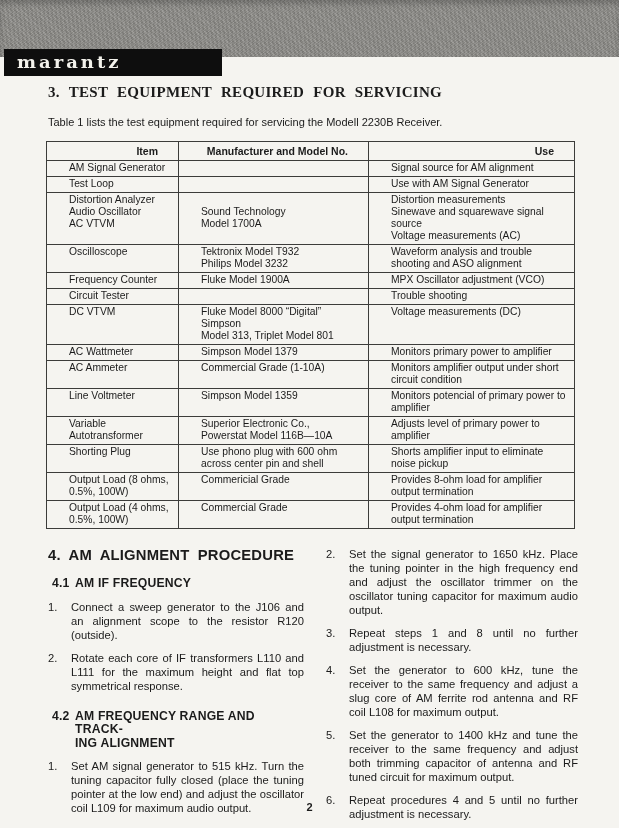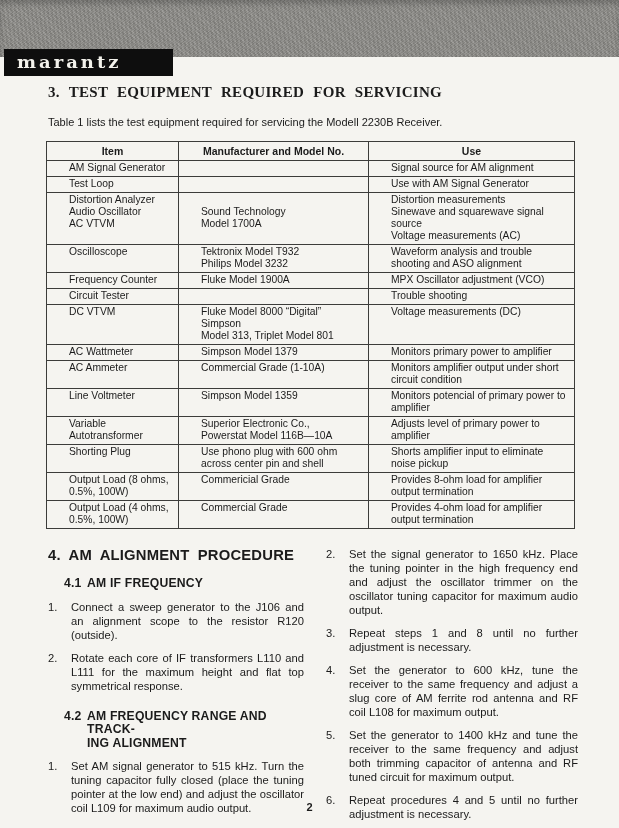--- a/index.html
+++ b/index.html
@@ -11,21 +11,21 @@
   .top-band{
     position:absolute;top:0;left:0;width:619px;height:57px;
     background-color:#8f8e8a;
     background-image:
       repeating-linear-gradient(45deg, rgba(255,255,255,.10) 0 1px, rgba(255,255,255,0) 1px 3px),
       repeating-linear-gradient(-37deg, rgba(0,0,0,.10) 0 1px, rgba(0,0,0,0) 1px 2px),
       repeating-linear-gradient(83deg, rgba(0,0,0,.05) 0 2px, rgba(255,255,255,.05) 2px 4px);
     box-shadow:inset 0 4px 5px rgba(0,0,0,.18);
   }
   .logo-box{
-    position:absolute;top:49px;left:4px;width:169px;height:27px;
+    position:absolute;top:49px;left:4px;width:218px;height:27px;
     background:#0e0e0e;color:#f3f2ec;box-sizing:border-box;
     display:flex;align-items:center;padding-left:13px;
     font-family:"DejaVu Serif", serif;font-weight:bold;font-size:18px;
     letter-spacing:3px;
   }
   .logo-box span{transform:scaleY(.92);}
   .content{position:absolute;top:84px;left:48px;width:528px;}
   .h-sec3{
     font-size:15px;font-weight:bold;letter-spacing:.3px;word-spacing:5px;
     margin:0 0 15px 0;
@@ -33,30 +33,30 @@
   }
   .intro{font-size:11px;margin:0 0 13px 0;}
   table.equip{
     border-collapse:collapse;table-layout:fixed;width:528px;
     font-size:10.3px;line-height:12px;margin-left:-2px;
   }
   table.equip th,table.equip td{
     border:1px solid #3c3c3a;vertical-align:top;
     padding:1px 5px 2px 22px;overflow:hidden;
   }
-  table.equip th{font-weight:bold;text-align:center;padding:3px 8px;font-size:10.5px;}
+  table.equip th{font-weight:bold;text-align:right;padding:3px 20px;font-size:10.5px;}
   table.equip td.mid{vertical-align:middle;}
   .two-col{
     display:grid;grid-template-columns:256px 252px;column-gap:22px;
     margin-top:18px;
   }
   .h-sec4{font-size:14.8px;font-weight:bold;word-spacing:4px;letter-spacing:.2px;margin:0 0 14px 0;}
   .subhead{
     display:flex;font-size:12.2px;font-weight:bold;letter-spacing:.2px;
-    margin:0 0 9px 16px;line-height:13.5px;
+    margin:0 0 9px 4px;line-height:13.5px;
   }
   .sub-num{flex:none;width:23px;}
   .step{display:flex;font-size:11.2px;line-height:14px;margin:0 0 9px 0;}
   .step-num{flex:none;width:23px;}
   .step-text{flex:1;text-align:justify;}
   .gap-42{height:8px;}
   .page-number{
     position:absolute;top:801px;left:0;width:619px;text-align:center;
     font-size:11px;font-weight:bold;
   }

